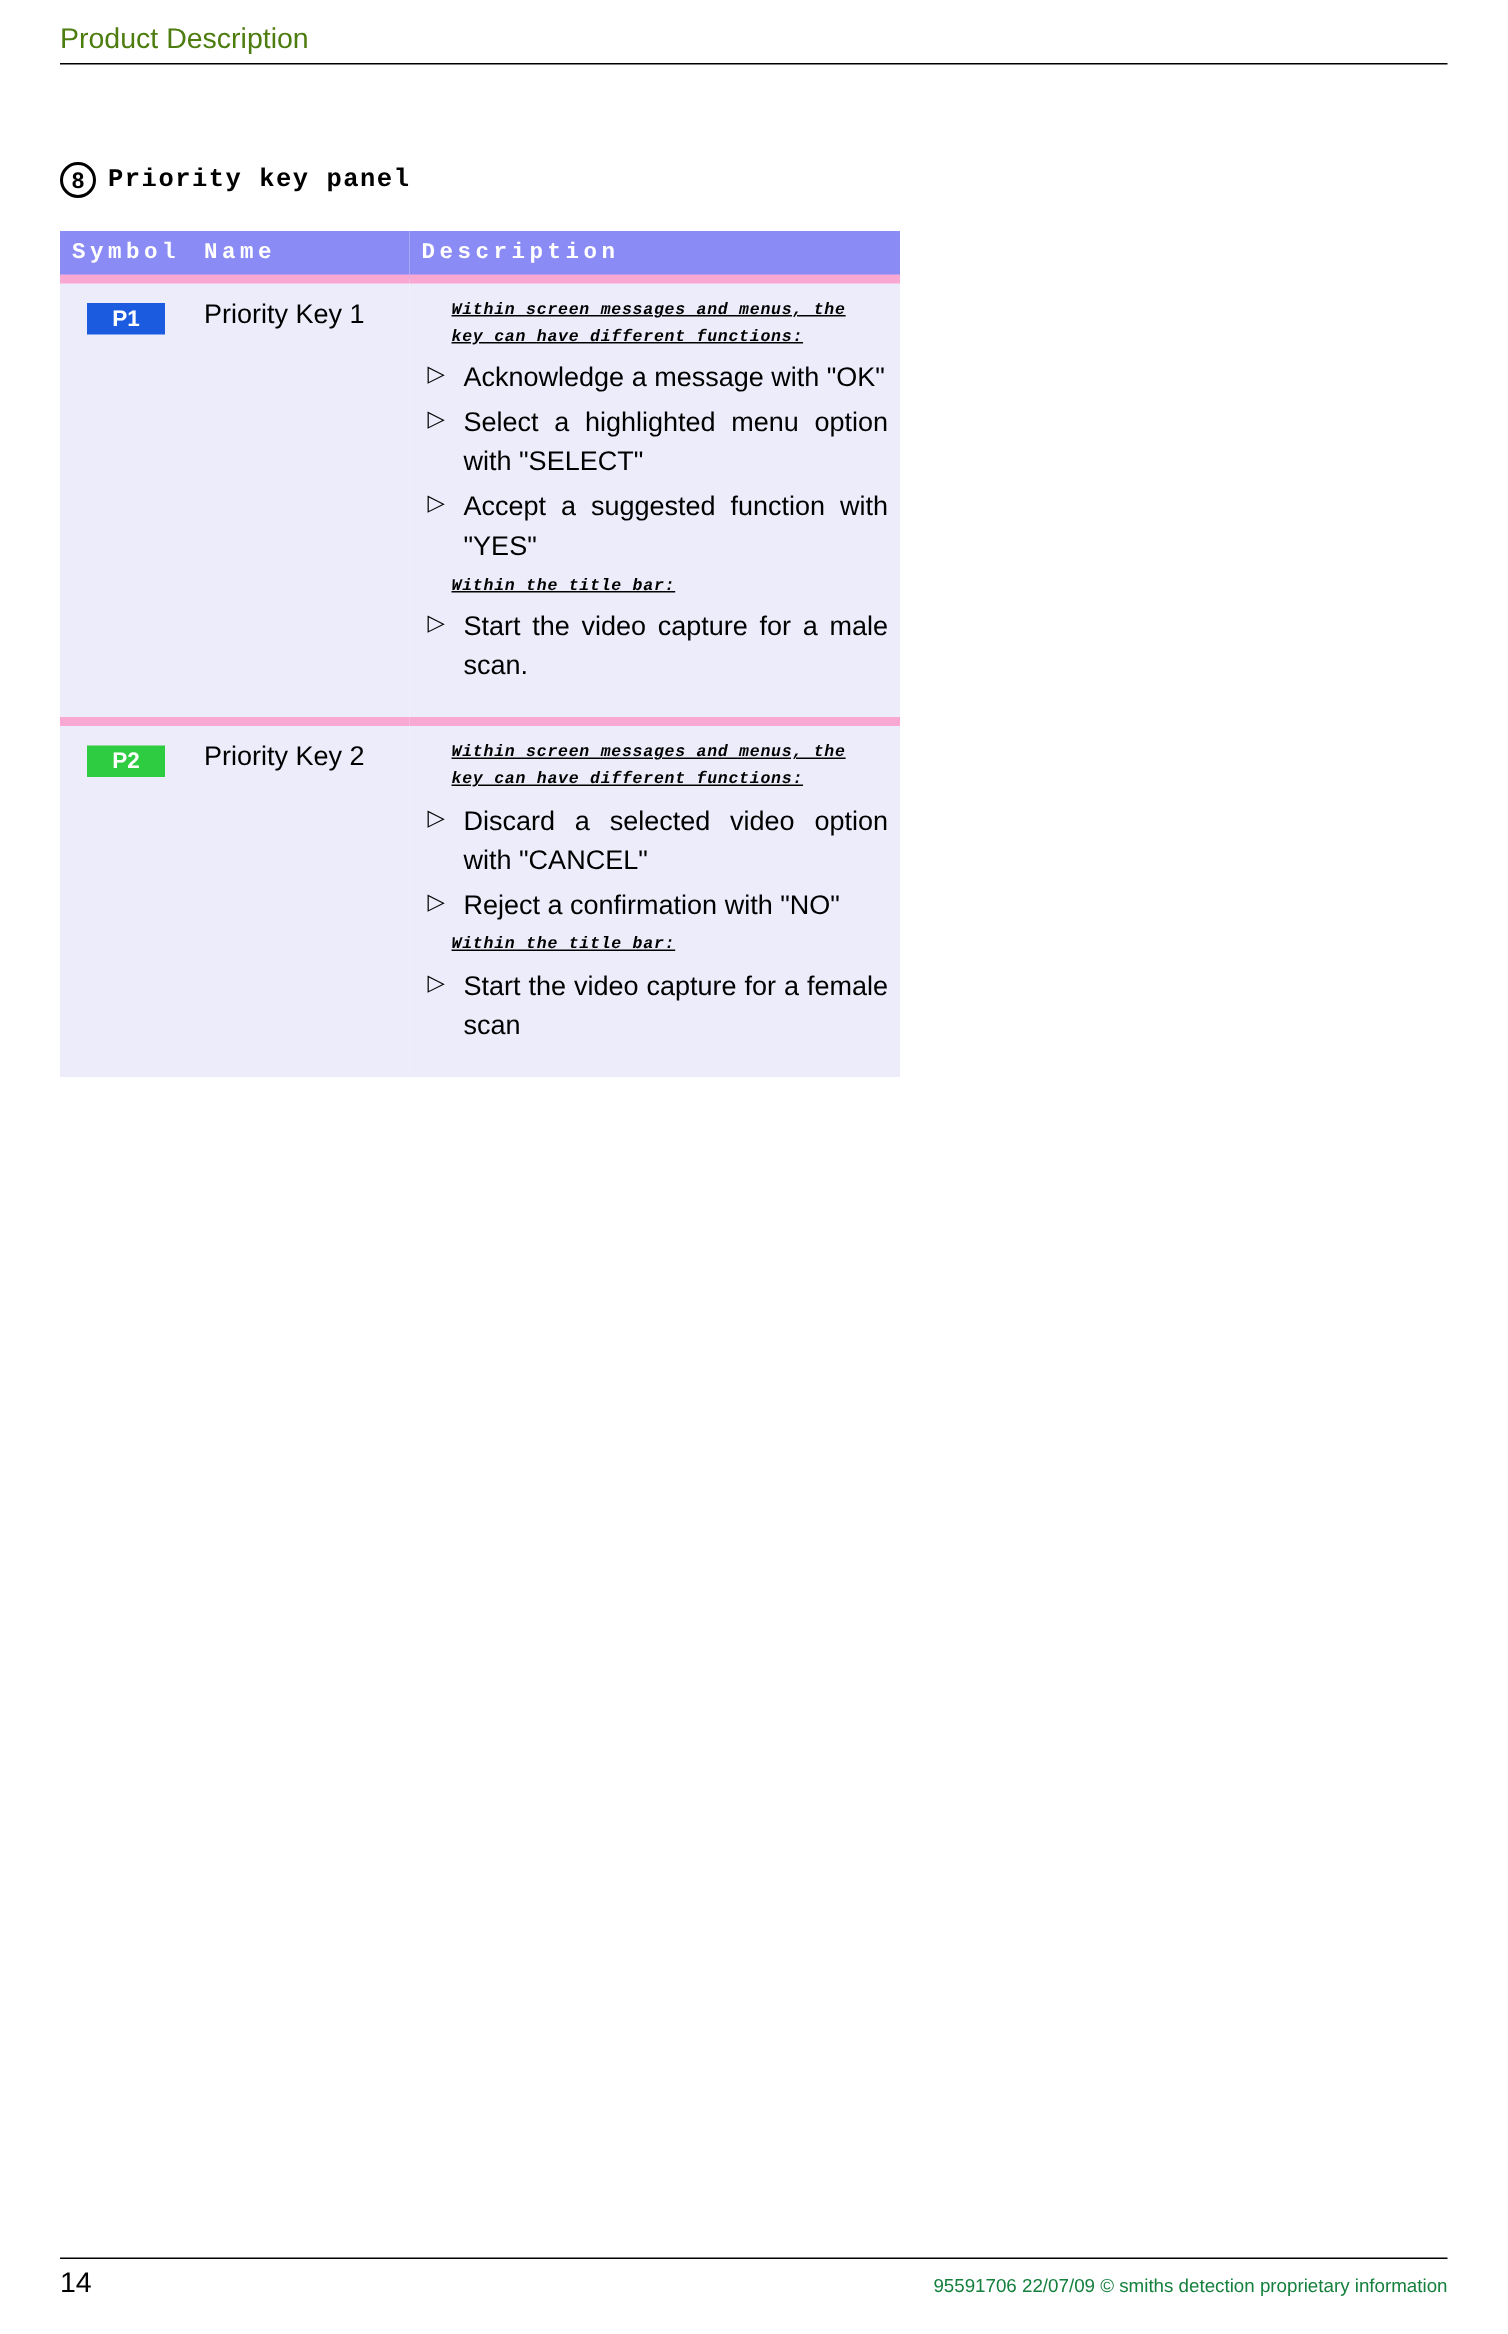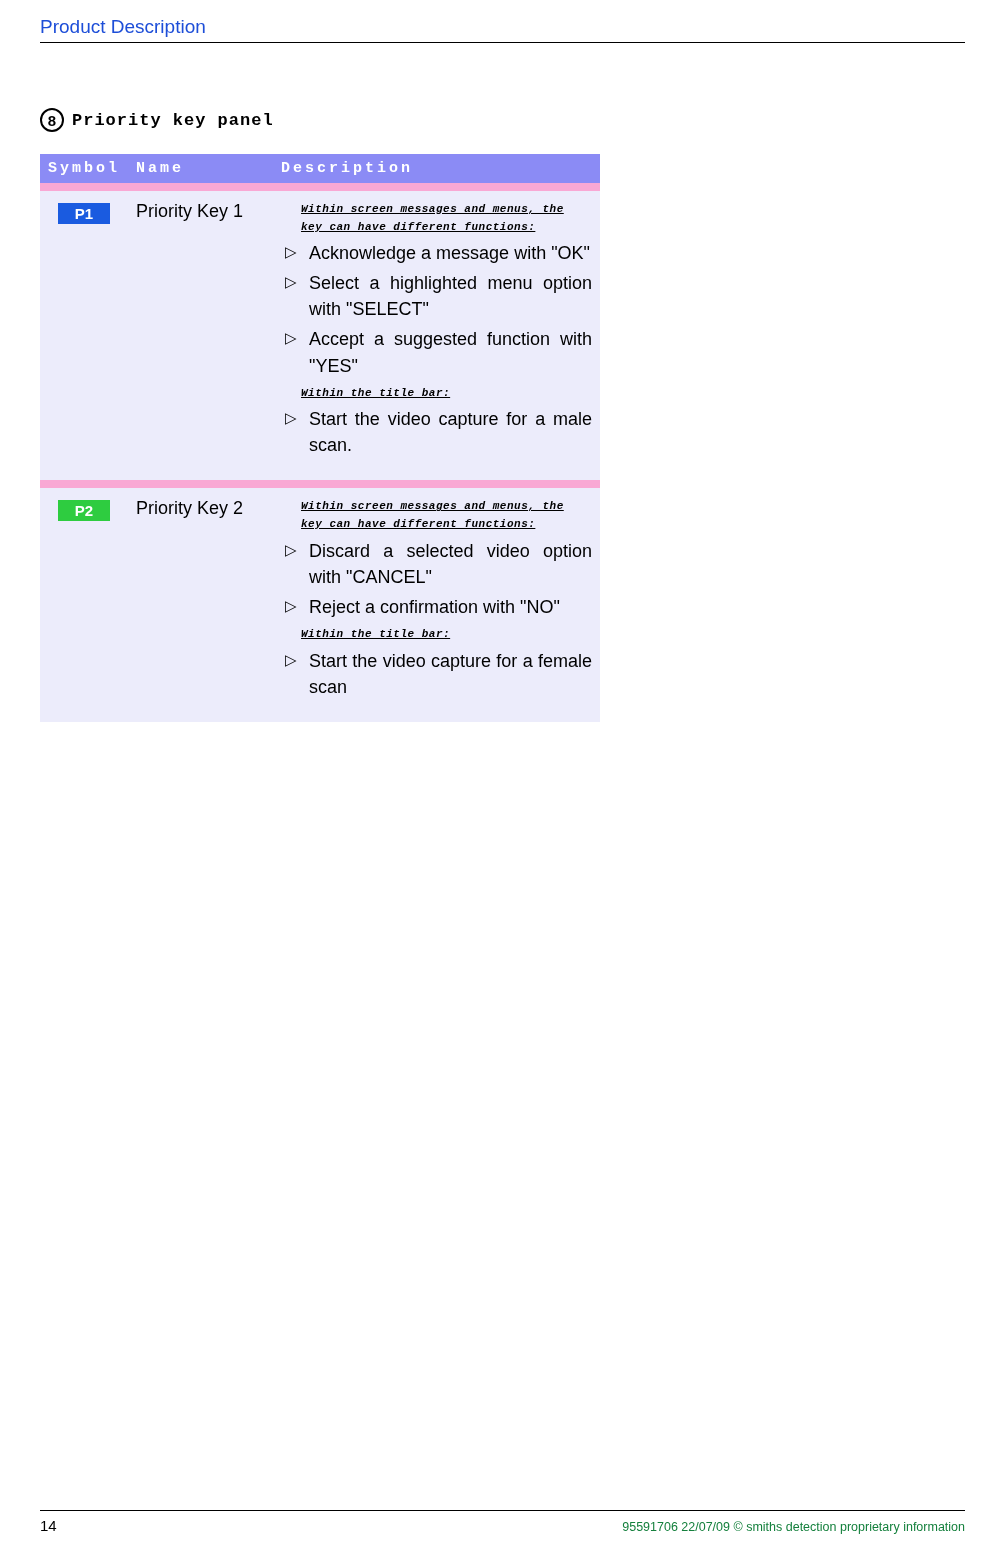--- a/index.html
+++ b/index.html
@@ -10,21 +10,21 @@
     height: 1556px;
     position: relative;
     color: #000;
   }
   .page-header {
     position: absolute;
     top: 16px;
     left: 40px;
     right: 40px;
     font-size: 19px;
-    color: #1d4ed8;
+    color: #4d7c0f;
     padding-bottom: 4px;
     border-bottom: 1.5px solid #000;
   }
   .section-title-row {
     position: absolute;
     top: 108px;
     left: 40px;
     display: flex;
     align-items: center;
     gap: 8px;
@@ -69,21 +69,21 @@
   }
   thead th:nth-child(1){ width: 78px; }
   thead th:nth-child(2){ width: 145px; }
   tbody td {
     background: #ececfb;
     vertical-align: top;
     padding: 10px 8px 16px 8px;
     font-size: 18px;
     color: #000;
   }
-  tbody tr { border-top: 8px solid #f9a8d4; }
+  tbody tr { border-top: 6px solid #f9a8d4; }
   .symbol-cell { text-align: center; padding-top: 12px; }
   .badge {
     display: inline-block;
     color: #fff;
     font-weight: bold;
     font-family: Arial, sans-serif;
     font-size: 15px;
     padding: 2px 12px;
     min-width: 52px;
     text-align: center;
@@ -125,21 +125,21 @@
     position: absolute;
     bottom: 22px;
     left: 40px;
     right: 40px;
     border-top: 1px solid #000;
     padding-top: 6px;
     display: flex;
     justify-content: space-between;
     align-items: baseline;
   }
-  .page-num { font-size: 15px; }
+  .page-num { font-size: 19px; }
   .footer-right { font-size: 12.5px; color: #15803d; }
 </style>
 </head>
 <body>
 
 <div class="page-header">
   <span>Product Description</span>
 </div>
 
 <div class="section-title-row">

